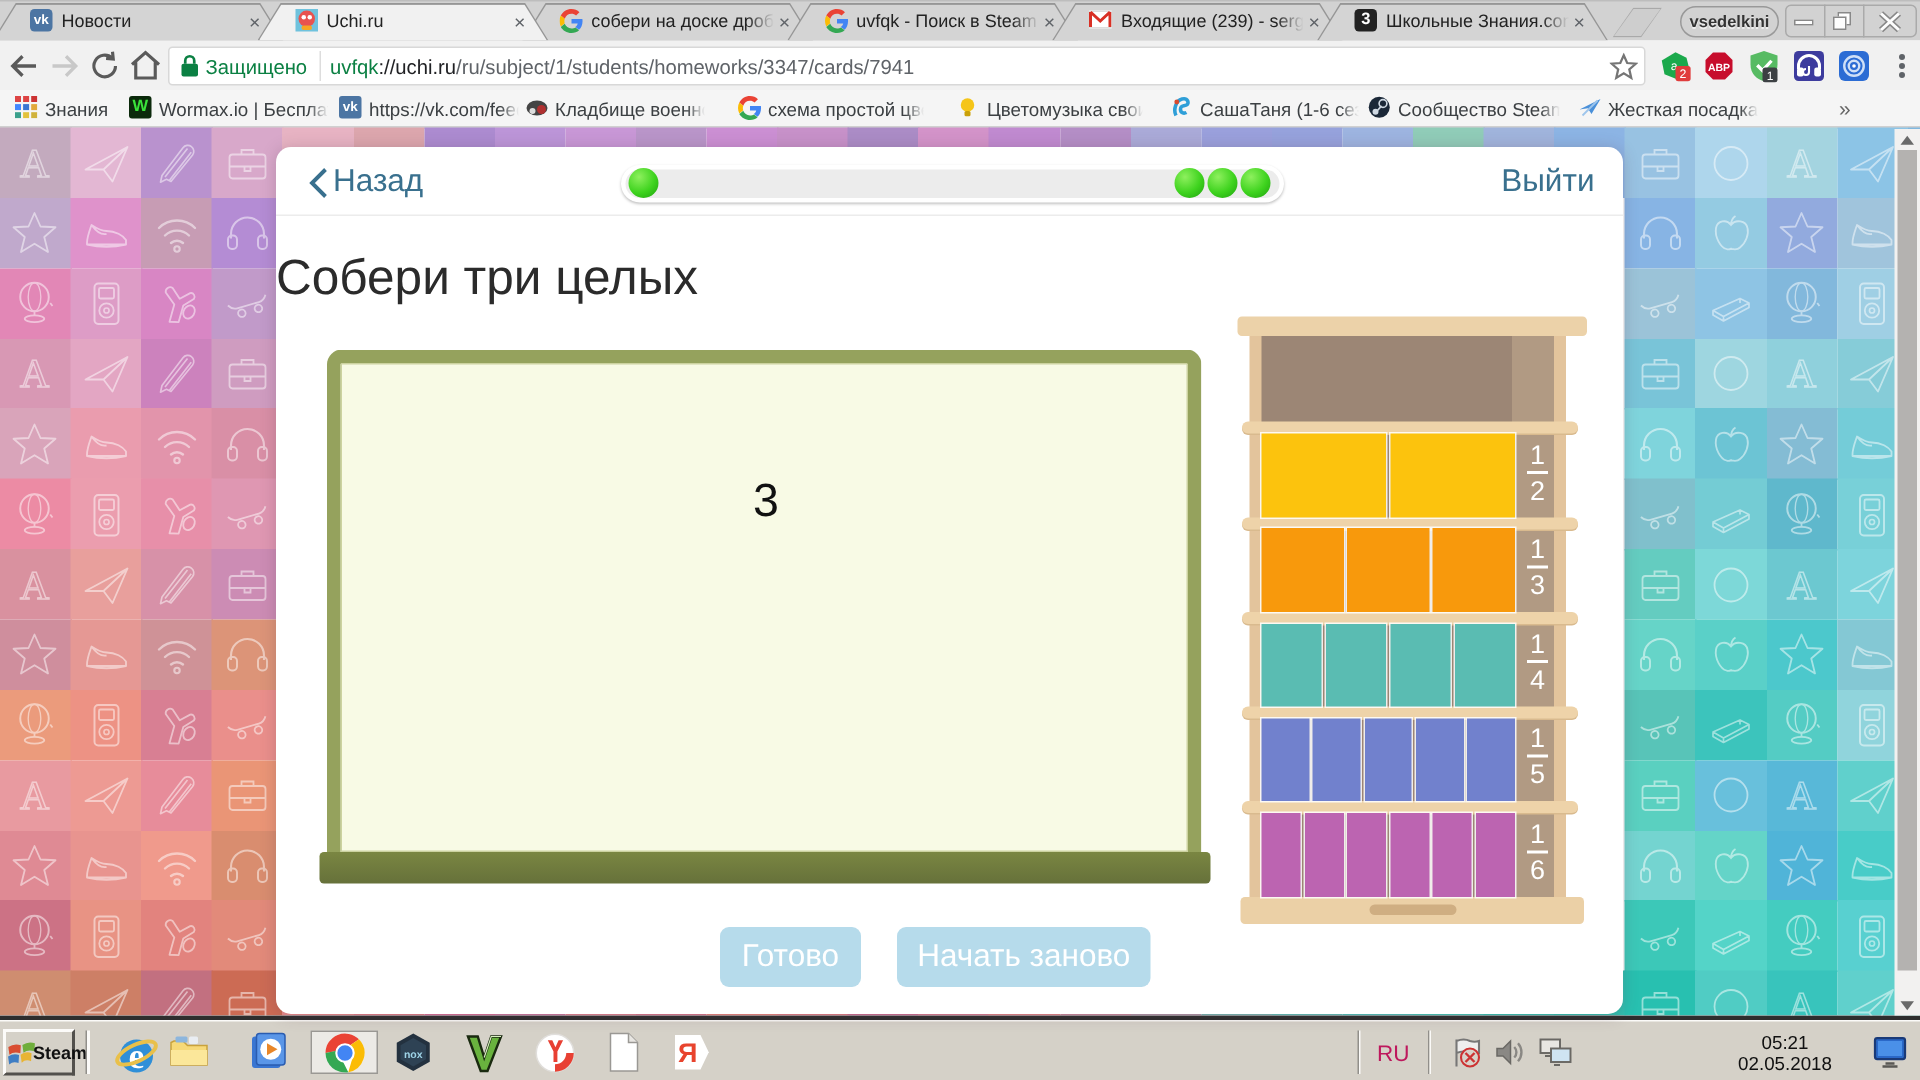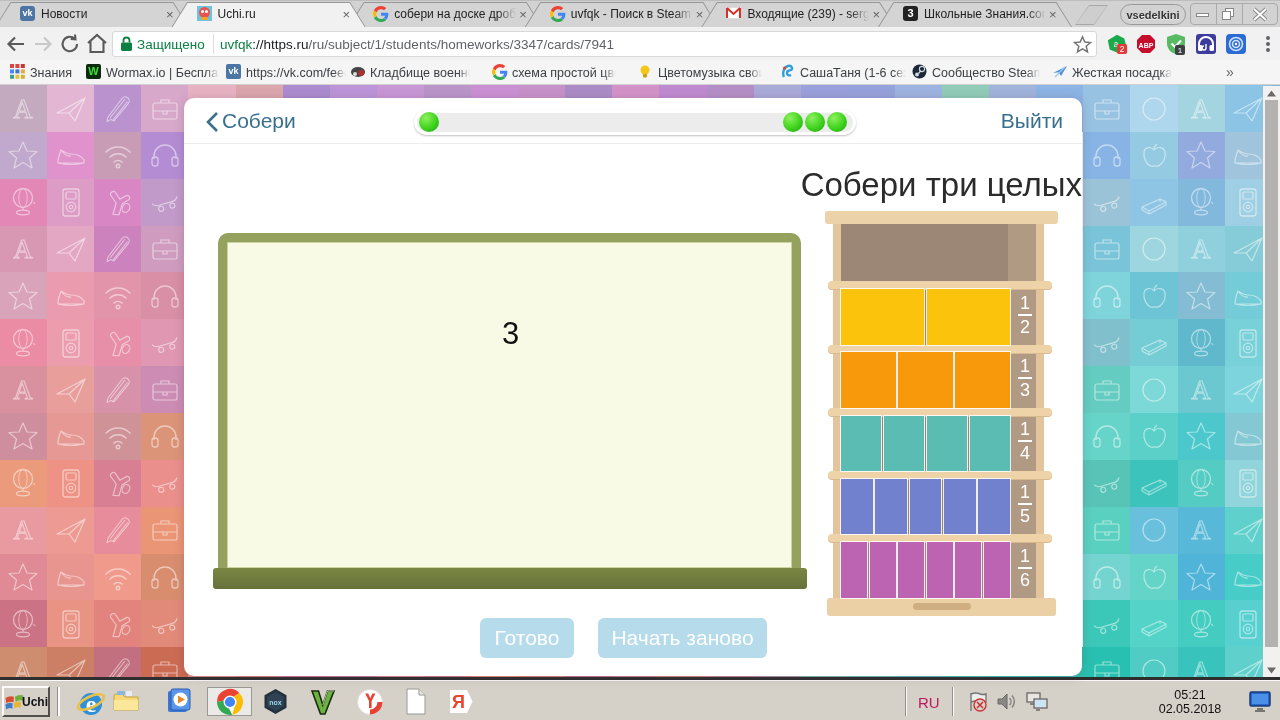--- a/index.html
+++ b/index.html
@@ -92,21 +92,21 @@
 <svg class="abs" style="left:85px;top:32px" width="24" height="24" viewBox="0 0 24 24">
     <path d="M3 11 L12 3 L21 11 M5.5 9.5 V20 H18.5 V9.5" fill="none" stroke="#5a5a5a" stroke-width="2.1"></path>
   </svg>
 <div class="abs" style="left:112px;top:31px;width:985px;height:26px;background:#fff;border:1px solid #d8d8d8;border-radius:3px"></div>
 <svg class="abs" style="left:120px;top:36px" width="13" height="16" viewBox="0 0 13 16">
     <rect x="1" y="6.5" width="11" height="8.5" rx="1.4" fill="#0b8043"></rect>
     <path d="M3.5 6.5 V4.5 a3 3 0 0 1 6 0 V6.5" fill="none" stroke="#0b8043" stroke-width="1.8"></path>
   </svg>
 <div class="abs" style="left:137px;top:37px;font-size:13.5px;color:#0b8043">Защищено</div>
 <div class="abs" style="left:213px;top:34px;width:1px;height:20px;background:#ddd"></div>
-<div class="abs" style="left:220px;top:37px;font-size:13.5px;color:#5f6368"><span style="color:#0b8043">uvfqk</span><span style="color:#202124">://https.ru</span>/ru/subject/1/students/homeworks/3347/cards/7941</div>
+<div class="abs" style="left:220px;top:37px;font-size:13.5px;color:#5f6368"><span style="color:#0b8043">uvfqk</span><span style="color:#202124">://uchi.ru</span>/ru/subject/1/students/homeworks/3347/cards/7941</div>
 <svg class="abs" style="left:1073px;top:35px" width="19" height="19" viewBox="0 0 19 19">
     <path d="M9.5 1.8 L11.8 7 L17.5 7.5 L13.2 11.2 L14.5 17 L9.5 13.9 L4.5 17 L5.8 11.2 L1.5 7.5 L7.2 7 Z" fill="none" stroke="#757575" stroke-width="1.5"></path>
   </svg>
 <svg class="abs" style="left:1106px;top:33px" width="22" height="22" viewBox="0 0 24 24">
     <path d="M12 2 L20 6 L22 14 L14 22 L4 18 L2 8 Z" fill="#1ba94c"></path>
     <text x="11" y="15" font-size="9" fill="#fff" text-anchor="middle">a</text>
     <rect x="12" y="12" width="11" height="11" rx="2" fill="#e03c3c"></rect>
     <text x="17.5" y="21" font-size="9" fill="#fff" text-anchor="middle">2</text>
   </svg>
 <svg class="abs" style="left:1136px;top:34px" width="20" height="20" viewBox="0 0 20 20">
@@ -200,21 +200,21 @@
 <div class="abs" style="left:0;top:681px;width:1280px;height:39px;background:#d5d1c8"></div>
 <div class="abs" style="left:2px;top:686px;width:48px;height:31px;background:#d5d1c8;border-top:2px solid #fcfbf9;border-left:2px solid #fcfbf9;border-right:2px solid #52504c;border-bottom:2px solid #52504c"></div>
 <svg class="abs" style="left:5px;top:691px" width="20" height="20" viewBox="0 0 19 18">
     <g transform="rotate(-8 9 9)">
       <path d="M1 5 q4 -2 8 0 l-1 5 q-4 -2 -7 0 Z" fill="#d94d31"></path>
       <path d="M10 5 q4 -2 8 0 l-1 5 q-4 -2 -7 0 Z" fill="#6fae3c"></path>
       <path d="M0 11 q4 -2 7 0 l-1 5 q-3 -2 -6 0 Z" fill="#3f7ec4"></path>
       <path d="M8 11 q4 -2 7 0 l-1 5 q-3 -2 -6 0 Z" fill="#e8b433"></path>
     </g>
   </svg>
-<div class="abs" style="left:22px;top:695px;font-size:12px;font-weight:bold;color:#111;font-family:'Liberation Sans'">Uchi</div>
+<div class="abs" style="left:22px;top:695px;font-size:12px;font-weight:bold;color:#111;font-family:'Liberation Sans'">Steam</div>
 <div class="abs" style="left:57px;top:687px;width:1px;height:29px;background:#918f8a"></div>
 <div class="abs" style="left:58px;top:687px;width:2px;height:29px;background:#fbfaf8"></div>
 <div class="abs" style="left:76px;top:688px"><svg width="30" height="30" viewBox="0 0 30 30">
       <circle cx="15" cy="16" r="11" fill="#2f8fd8"></circle>
       <text x="15" y="24" font-size="24" font-weight="bold" fill="#fff" text-anchor="middle" font-family="Liberation Serif">e</text>
       <ellipse cx="15" cy="14" rx="14" ry="5.5" fill="none" stroke="#e9c04a" stroke-width="2.6" transform="rotate(-25 15 14)"></ellipse>
     </svg></div>
 <div class="abs" style="left:112px;top:688px"><svg width="28" height="26" viewBox="0 0 28 26">
       <path d="M2 7 L2 22 L26 22 L26 9 L13 9 L10 6 L4 6 Z" fill="#f7d978" stroke="#c9a23c" stroke-width="1"></path>
       <rect x="5" y="3" width="8" height="4" rx="1" fill="#8db6dd"></rect>
@@ -863,30 +863,30 @@
     <div style="position:absolute;left:1224.6px;top:647.2px;width:47.6px;height:30.3px;background:#60d0cc"></div>
     <svg width="34" height="34" viewBox="0 0 34 34" style="position:absolute;left:1231px;top:654px;opacity:.5">
       <path d="M3 21 L31 6 L21 29 L15 21 Z M31 6 L15 21" fill="none" stroke="#fff" stroke-width="1.2" stroke-linejoin="round"></path>
     </svg>
     <div style="position:absolute;left:1271.7px;top:647.2px;width:47.6px;height:30.3px;background:#38c0b4"></div>
   </div>
 <div class="abs" style="left:184px;top:98px;width:898px;height:578px;background:#fff;border-radius:10px;box-shadow:0 1px 10px rgba(90,60,80,.25)">
 <svg class="abs" style="left:21px;top:13px" width="14" height="22" viewBox="0 0 14 22">
       <path d="M12 2 L3 11 L12 20" fill="none" stroke="#39708e" stroke-width="2.6"></path>
     </svg>
-<div class="abs" style="left:38px;top:11px;font-size:21px;color:#39708e">Собери</div>
+<div class="abs" style="left:38px;top:11px;font-size:21px;color:#39708e">Назад</div>
 <div class="abs" style="right:19px;top:11px;font-size:21px;color:#39708e">Выйти</div>
 <div class="abs" style="left:230px;top:12px;width:442px;height:25px;border-radius:13px;background:#fff;box-shadow:0 1px 2px rgba(0,0,0,.25)"></div>
 <div class="abs" style="left:233px;top:15px;width:436px;height:19px;border-radius:10px;background:#ececec"></div>
 <div class="abs" style="left:0;top:45px;width:898px;height:1px;background:#ececec"></div>
 <div class="abs" style="left:235px;top:14px;width:20px;height:20px;border-radius:50%;background:radial-gradient(circle at 35% 30%, #8ef05e, #3ed31e 55%, #1ea00e)"></div>
     <div class="abs" style="left:599px;top:14px;width:20px;height:20px;border-radius:50%;background:radial-gradient(circle at 35% 30%, #8ef05e, #3ed31e 55%, #1ea00e)"></div>
     <div class="abs" style="left:621px;top:14px;width:20px;height:20px;border-radius:50%;background:radial-gradient(circle at 35% 30%, #8ef05e, #3ed31e 55%, #1ea00e)"></div>
     <div class="abs" style="left:643px;top:14px;width:20px;height:20px;border-radius:50%;background:radial-gradient(circle at 35% 30%, #8ef05e, #3ed31e 55%, #1ea00e)"></div>
-    <div class="abs" style="left:0;top:68px;width:898px;text-align:right;font-size:33px;color:#2b2b2b">Собери три целых</div>
+    <div class="abs" style="left:0;top:68px;width:898px;text-align:left;font-size:33px;color:#2b2b2b">Собери три целых</div>
 <div class="abs" style="left:34px;top:135px;width:583px;height:335px;background:#f8fae5;border:9px solid #95a25d;border-bottom:none;border-radius:10px 10px 0 0;box-shadow:inset 0 0 0 1px #ccd2a0"></div>
 <div class="abs" style="left:29px;top:470px;width:594px;height:21px;background:linear-gradient(#7a8642,#66713a);border-radius:3px"></div>
 <div class="abs" style="left:318px;top:218px;font-size:31px;color:#111">3</div>
 
 <div class="abs" style="left:296px;top:520px;width:94px;height:40px;background:#b6dbeb;border-radius:6px;color:#fff;font-size:21px;text-align:center;line-height:39px">Готово</div>
 <div class="abs" style="left:414px;top:520px;width:169px;height:40px;background:#b6dbeb;border-radius:6px;color:#fff;font-size:21px;text-align:center;line-height:39px">Начать заново</div>
 </div>
 <div class="abs" style="left:833px;top:220px;width:211px;height:382px;background:#e3c49c"></div>
 <div class="abs" style="left:841px;top:224px;width:167px;height:374px;background:#9c8675"></div>
 <div class="abs" style="left:1008px;top:224px;width:28px;height:374px;background:#b19a83"></div>

